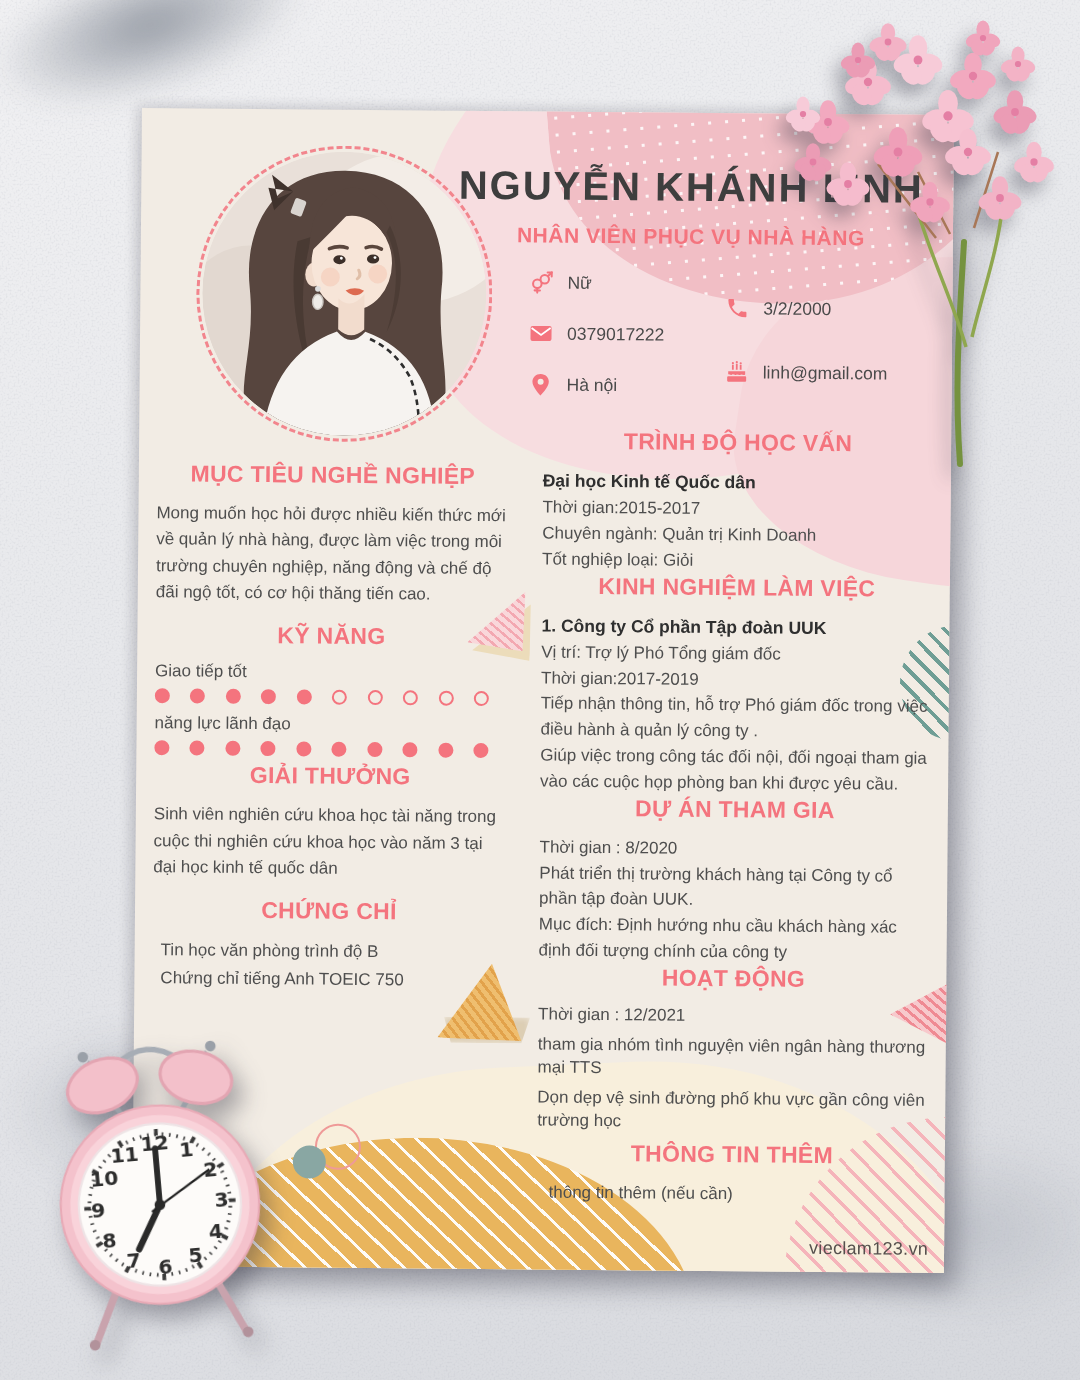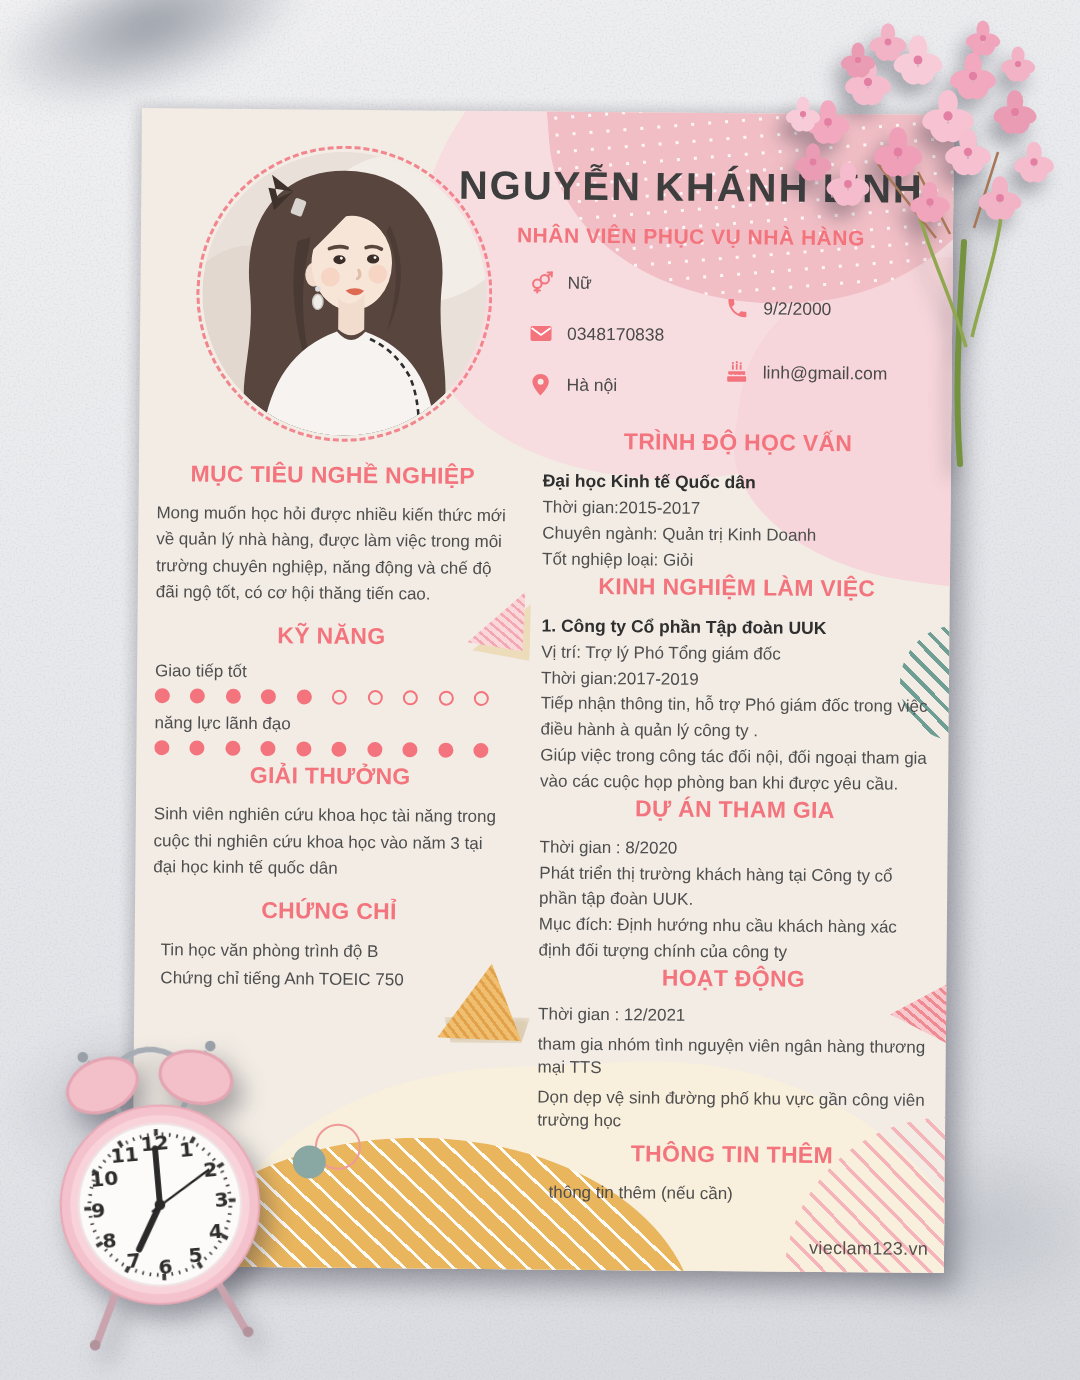--- a/index.html
+++ b/index.html
@@ -178,40 +178,40 @@
           </span>
         <span>Nữ</span>
       </div>
       <div class="c-item">
         <span class="icn">
           <svg viewBox="0 0 24 24">
               <rect x="1.5" y="4.5" width="21" height="15" rx="2" fill="#f4747e"></rect>
             <path d="M2.5 6.5 L12 13.5 L21.5 6.5" stroke="#fff" stroke-width="1.8" fill="none"></path>
             </svg>
           </span>
-        <span>0348170838</span>
+        <span>0379017222</span>
       </div>
       <div class="c-item">
         <span class="icn">
           <svg viewBox="0 0 24 24" fill="#f4747e">
               <path d="M12 1.5 C7.2 1.5 3.8 5 3.8 9.3 C3.8 15 12 23 12 23 C12 23 20.2 15 20.2 9.3 C20.2 5 16.8 1.5 12 1.5 Z"></path>
             <circle cx="12" cy="9.3" r="3" fill="#f2ece4"></circle>
             </svg>
           </span>
         <span>Hà nội</span>
       </div>
     </div>
     <div class="col col2">
       <div class="c-item">
         <span class="icn">
           <svg viewBox="0 0 24 24" fill="#f4747e">
               <path d="M6.6 10.8c1.5 2.9 3.8 5.2 6.7 6.7l2.2-2.2c.3-.3.7-.4 1-.3 1.2.4 2.4.6 3.7.6.6 0 1 .4 1 1V20c0 .6-.4 1-1 1C10.8 21 3 13.2 3 3.8 3 3.2 3.4 2.8 4 2.8h3.6c.6 0 1 .4 1 1 0 1.3.2 2.5.6 3.7.1.3 0 .7-.3 1L6.6 10.8z"></path>
             </svg>
           </span>
-        <span>9/2/2000</span>
+        <span>3/2/2000</span>
       </div>
       <div class="c-item">
         <span class="icn">
           <svg viewBox="0 0 24 24" fill="#f4747e">
             <rect x="7.2" y="4.5" width="1.8" height="5"></rect>
               <rect x="11.1" y="3.5" width="1.8" height="6"></rect>
               <rect x="15" y="4.5" width="1.8" height="5"></rect>
             <circle cx="8.1" cy="3" r="1.1"></circle>
               <circle cx="12" cy="2" r="1.1"></circle>
               <circle cx="15.9" cy="3" r="1.1"></circle>

